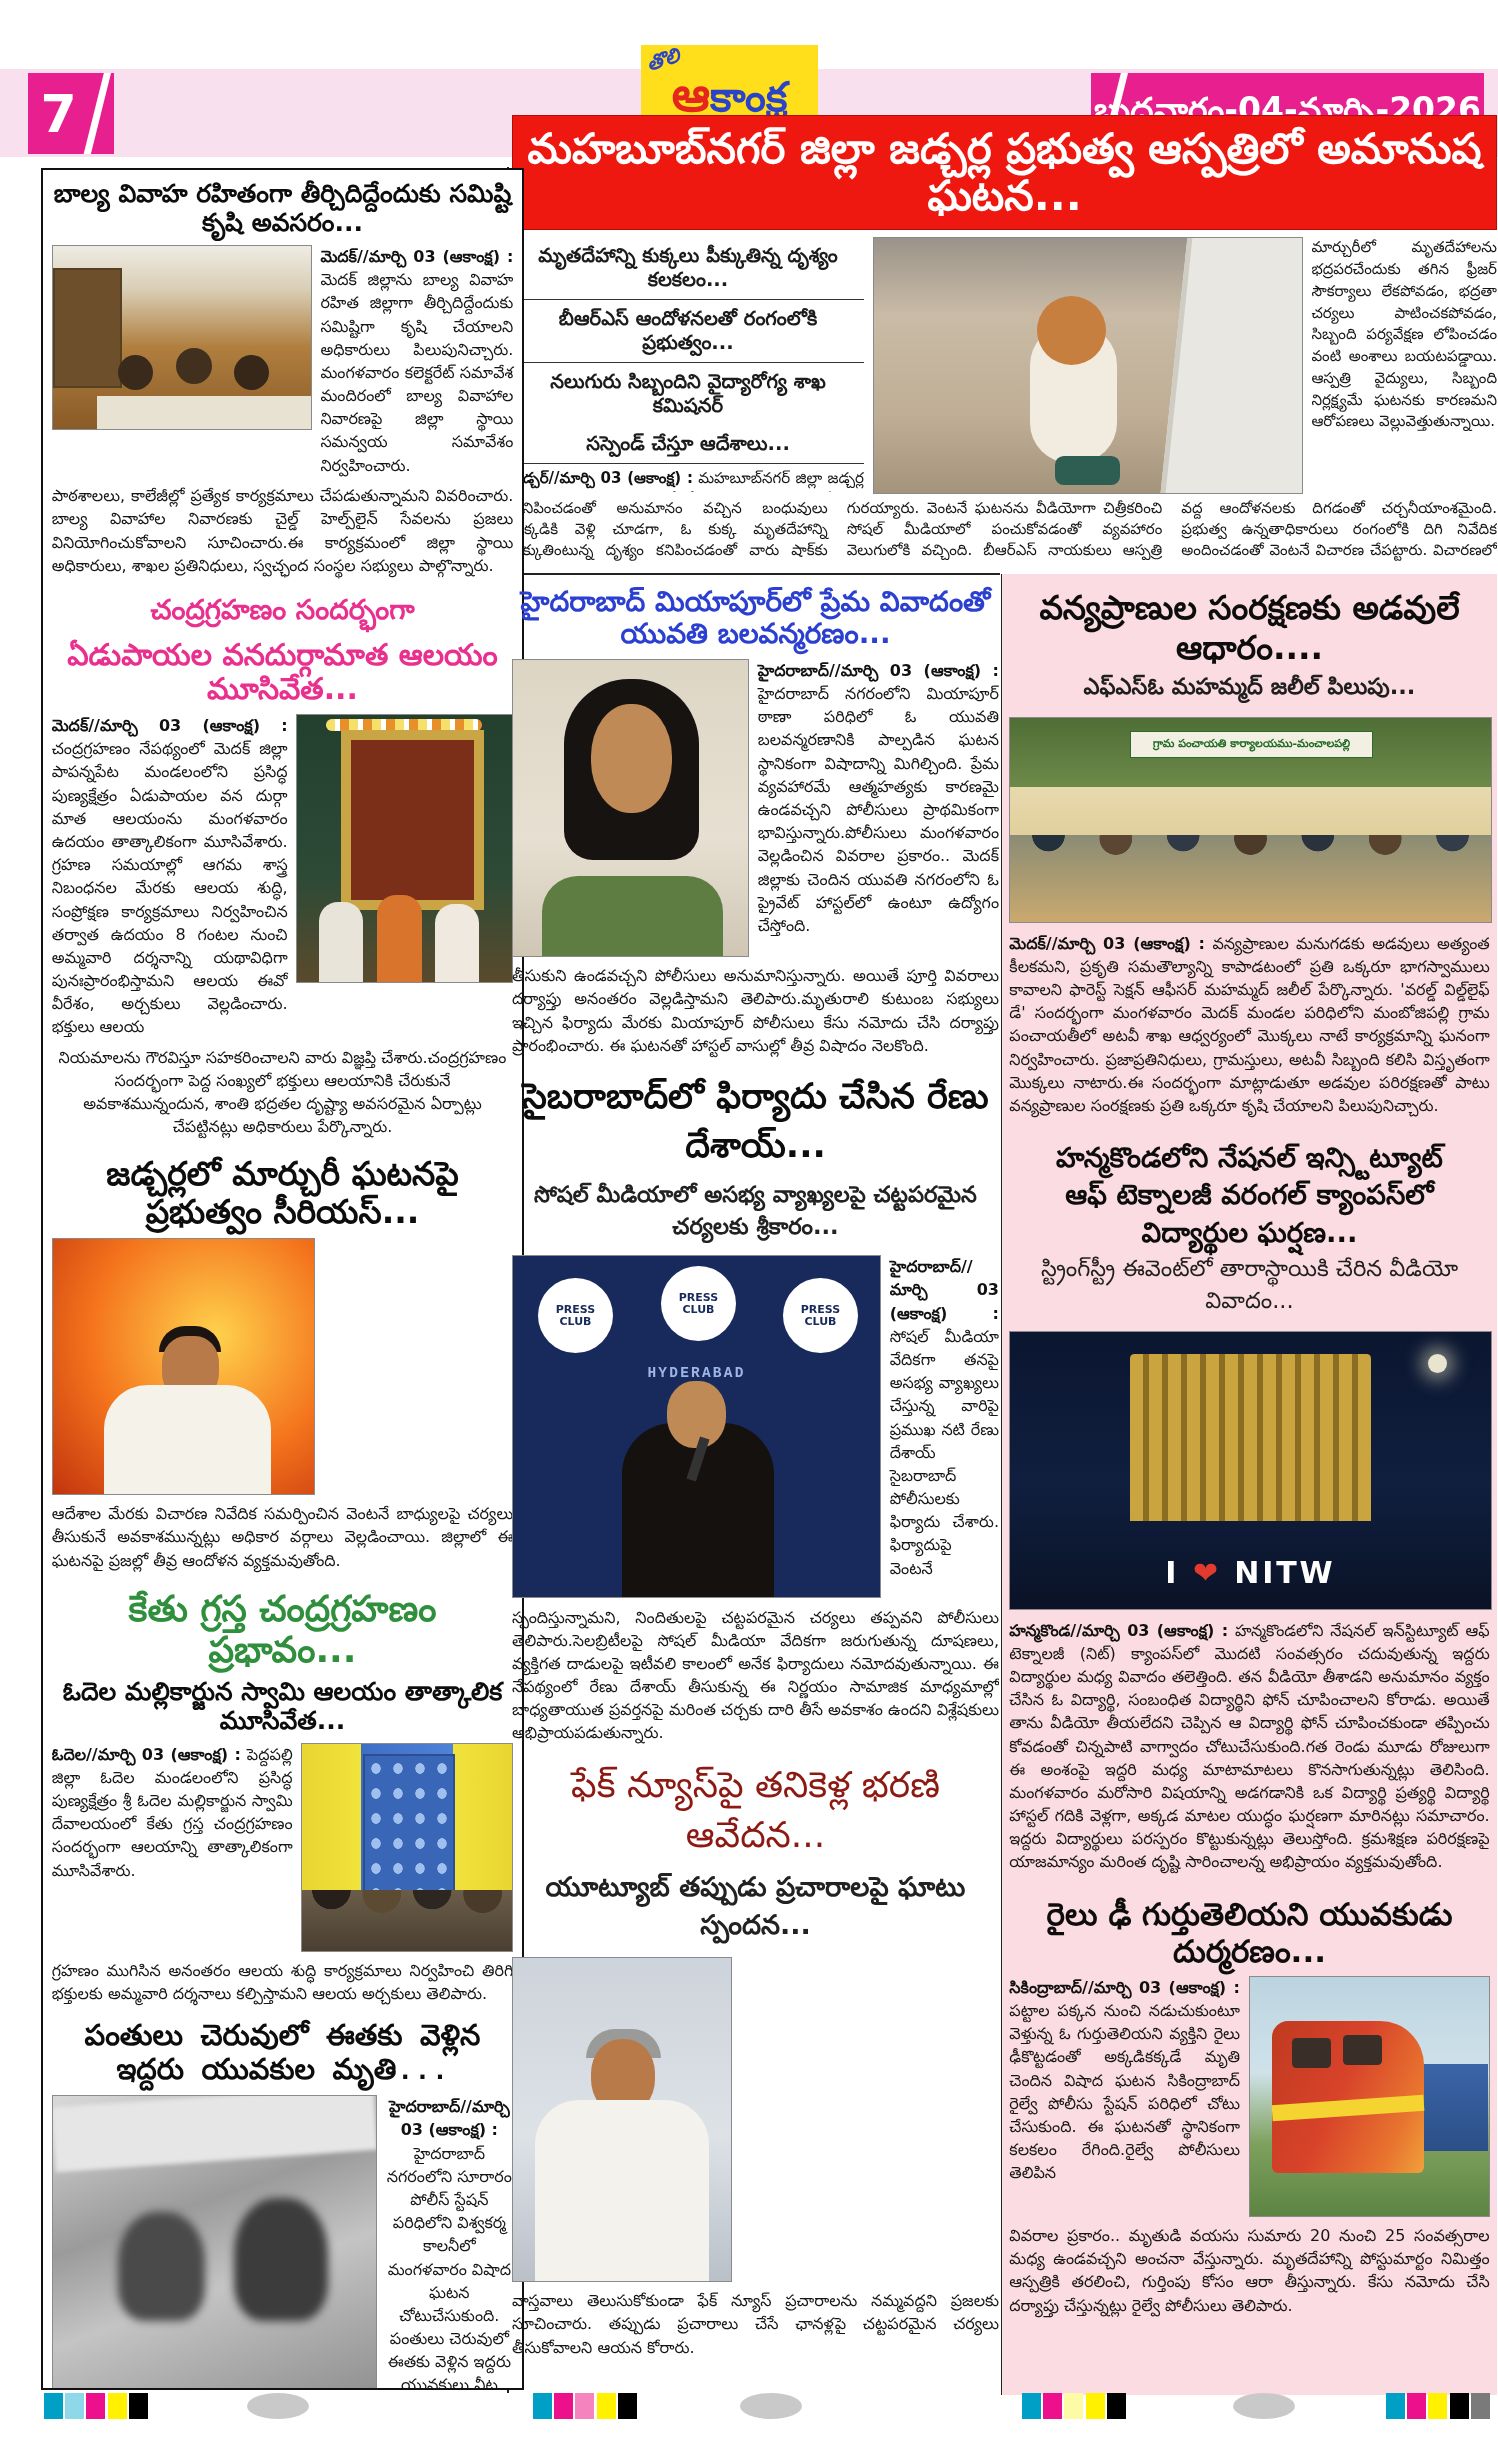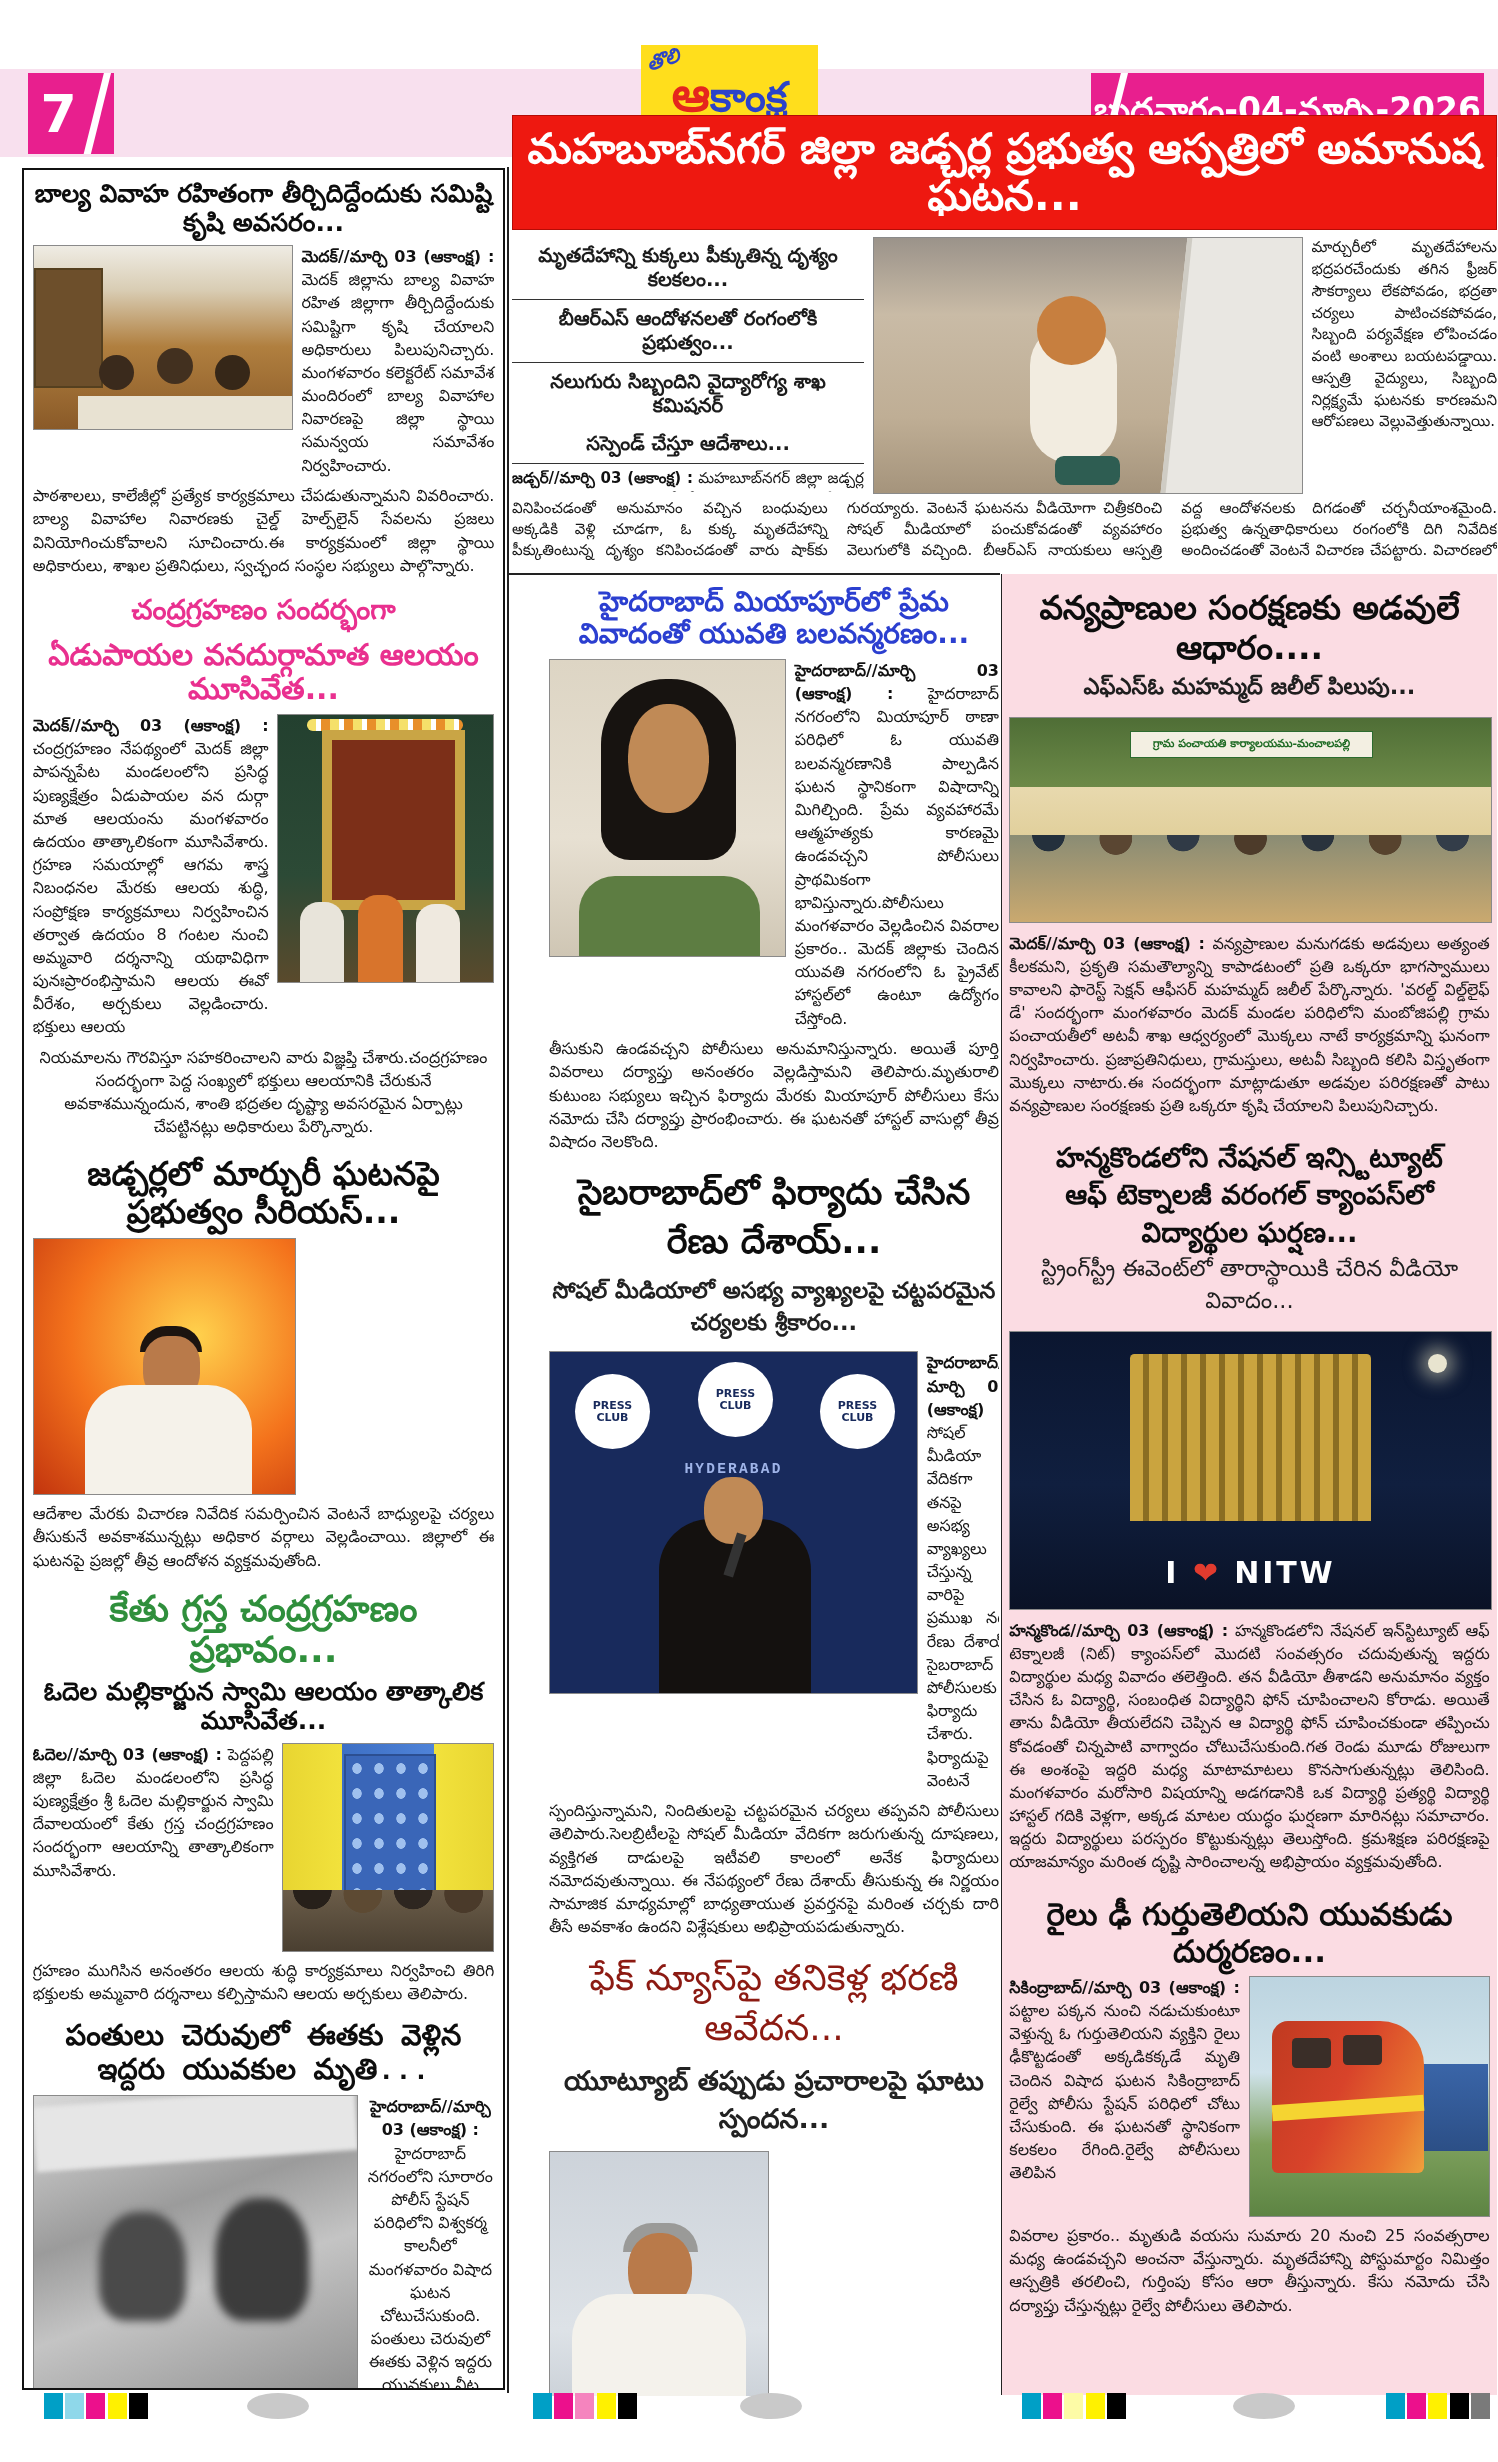--- a/index.html
+++ b/index.html
@@ -42,21 +42,21 @@
   .dog-spot{position:absolute;left:181px;top:218px;width:65px;height:29px;background:#2e5d52;border-radius:8.7px;}
   .lead-side{flex:1;font-size:15px;text-align:justify;line-height:1.45;overflow:hidden;}
   .lead-cont{margin-top:5.8px;font-size:15px;line-height:1.4;text-align:justify;column-count:3;column-gap:19px;height:70px;overflow:hidden;}
 
   
   .dl{font-weight:bold;color:#111;}
   .body-txt{font-size:16px;line-height:1.45;text-align:justify;}
   .ph{position:relative;overflow:hidden;border:0.7px solid #8a8a8a;flex:none;}
 
   
-  .left-col{position:absolute;left:22px;top:168px;width:483px;height:2222px;border:2.2px solid #111;box-sizing:border-box;
+  .left-col{position:absolute;left:41px;top:168px;width:483px;height:2222px;border:2.2px solid #111;box-sizing:border-box;
             padding:7.3px 8.7px;overflow:hidden;background:#fff;}
   .l-art{margin-bottom:16px;}
   .hl-black{font-size:25px;font-weight:bold;color:#0d0d0d;text-align:center;line-height:1.15;margin:2.9px 0 7.3px;}
   .hl-pink{color:#E9308F;}
   .hl-green{color:#2F8F3C;font-size:36px;}
   .kicker{font-size:27.6px;font-weight:bold;color:#E9308F;text-align:center;margin:4.4px 0 5.8px;}
   .row{display:flex;gap:8.7px;}
   .ph-l1{width:258px;height:183px;background:linear-gradient(180deg,#efece4 0%,#d9cdb4 24%,#b07f3f 55%,#8a5a28 100%);}
   .l1-cab{position:absolute;left:0;top:22px;width:65px;height:116px;background:#6d4f2b;border:2.2px solid #55401f;}
   .l1-head1{position:absolute;left:65px;top:109px;width:35px;height:35px;background:#3a2a1c;border-radius:50%;}
@@ -78,21 +78,21 @@
            background-image:radial-gradient(#9fc0ee 4.4px,transparent 5px);background-size:22px 25px;}
   .l4-crowd{position:absolute;left:0;bottom:0;width:100%;height:61px;
             background:radial-gradient(circle at 14% 0%,#27201a 19px,transparent 19.6px),radial-gradient(circle at 38% 6%,#5d4a33 19px,transparent 19.6px),radial-gradient(circle at 62% 0%,#2e2620 19px,transparent 19.6px),radial-gradient(circle at 86% 6%,#4a3a2a 19px,transparent 19.6px),linear-gradient(180deg,#6b5d49 0%,#4a3f31 100%);}
   .ph-l5{width:323px;height:341px;background:linear-gradient(160deg,#d9d9d9 0%,#9b9b9b 35%,#c4c4c4 55%,#838383 100%);filter:grayscale(1);}
   .l5-b1{position:absolute;left:65px;top:116px;width:87px;height:109px;background:#4a4a4a;border-radius:45% 45% 30% 30%;filter:blur(4.4px);}
   .l5-b2{position:absolute;left:181px;top:102px;width:94px;height:123px;background:#3c3c3c;border-radius:45% 45% 30% 30%;filter:blur(4.4px);}
   .l5-sand{position:absolute;left:0;top:0;width:100%;height:65px;background:#e6e6e6;filter:blur(2.2px);transform:rotate(-4deg);}
 
   
   .mid-col{position:absolute;left:512px;top:580px;width:487px;height:1816px;overflow:hidden;}
-  .m-art{margin-bottom:19px;padding-left:37px;}
+  .m-art{margin-bottom:19px;}
   .hl-blue{font-size:28px;font-weight:bold;color:#2B3FD0;text-align:center;line-height:1.15;margin:5.8px 0 8.7px;}
   .hl-big-black{font-size:35px;font-weight:bold;color:#0d0d0d;text-align:center;margin:5.8px 0 7.3px;}
   .hl-maroon{font-size:36px;font-weight:normal;color:#8C1A12;text-align:center;margin:5.8px 0 7.3px;}
   .sub-black{font-size:22.5px;font-weight:bold;color:#222;text-align:center;margin:0 0 10px;}
   .ph-girl{width:235px;height:296px;background:linear-gradient(180deg,#ddd5c4 0%,#e7e0d2 60%,#cfc6b4 100%);}
   .girl-hair{position:absolute;left:51px;top:19px;width:135px;height:181px;background:#171310;border-radius:65px 65px 29px 29px;}
   .girl-face{position:absolute;left:78px;top:44px;width:81px;height:109px;background:#c08a56;border-radius:48%;}
   .girl-top{position:absolute;left:29px;bottom:0;width:181px;height:80px;background:#5d7d42;border-radius:36px 36px 0 0;}
   .ph-press{width:367px;height:341px;background:#182a5c;}
   .press-badge{position:absolute;width:75px;height:75px;border-radius:50%;background:#fff;color:#182a5c;

